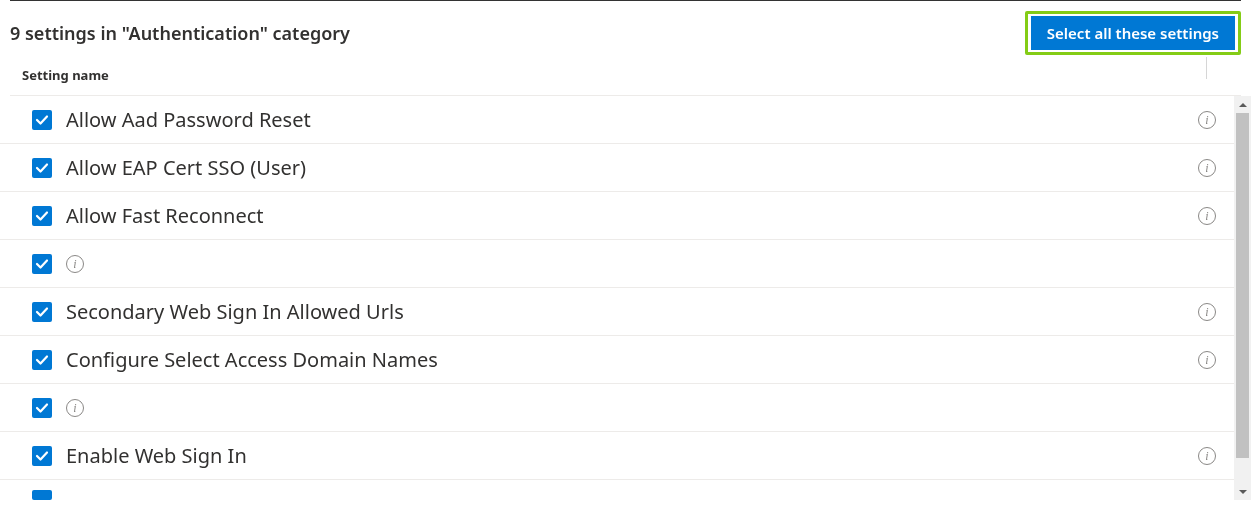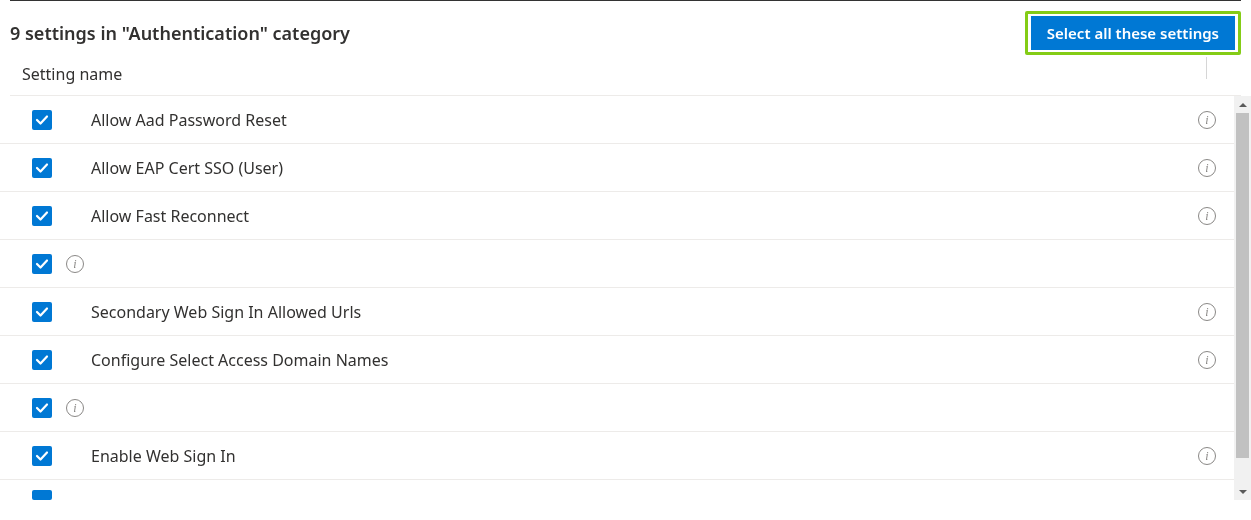--- a/index.html
+++ b/index.html
@@ -43,22 +43,22 @@
       font-size: 15px;
       font-weight: 600;
       cursor: pointer;
       font-family: inherit;
     }
     .col-header-row {
       padding: 0 10px 10px 22px;
       position: relative;
     }
     .col-header {
-      font-size: 16px;
-      font-weight: 400;
+      font-size: 13px;
+      font-weight: 700;
       color: #323130;
       text-align: center;
     }
     .vdiv-top {
       position: absolute;
       right: 44px;
       top: -6px;
       height: 22px;
       width: 1px;
       background: #d6d6d6;
@@ -94,24 +94,23 @@
       justify-content: center;
       margin-right: 14px;
       cursor: pointer;
     }
     .checkbox svg {
       width: 14px;
       height: 14px;
       display: block;
     }
     .setting-label {
-      font-size: 16px;
+      font-size: 20px;
       color: #323130;
       flex: 1;
-      margin-left: 25px;
     }
     .info-btn {
       width: 18px;
       height: 18px;
       border-radius: 50%;
       border: 1px solid #8a8886;
       color: #8a8886;
       display: inline-flex;
       align-items: center;
       justify-content: center;

